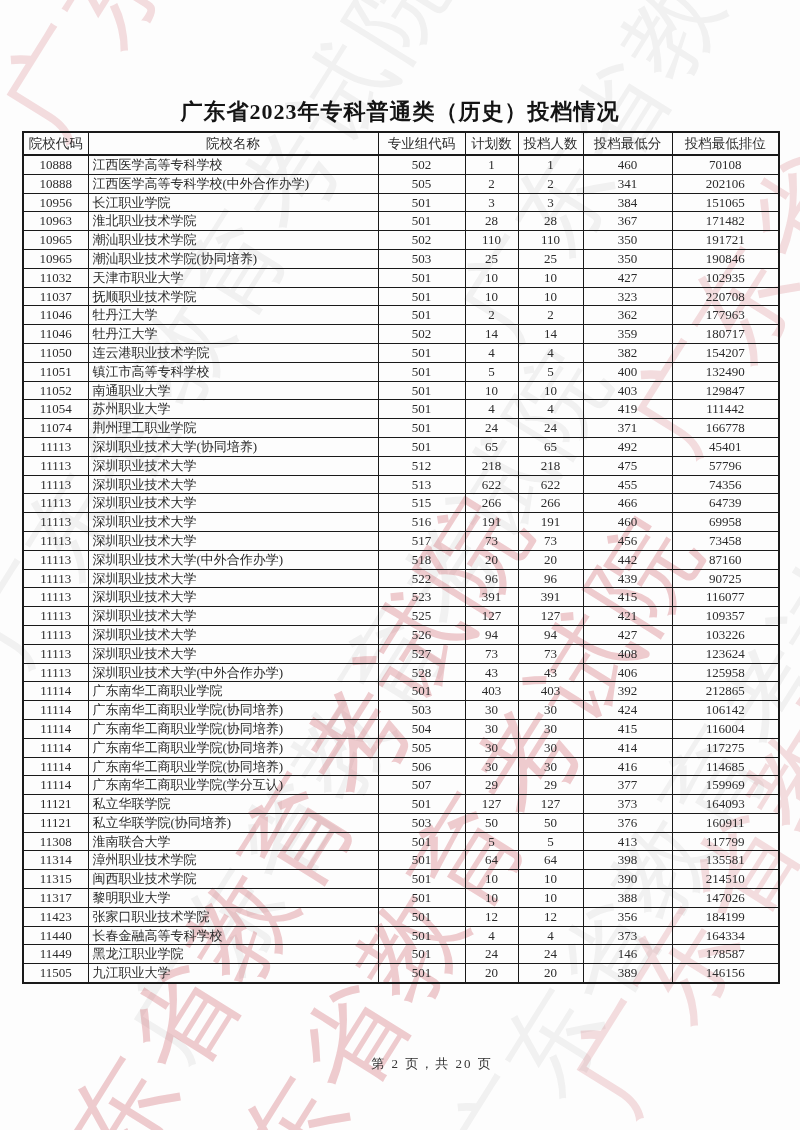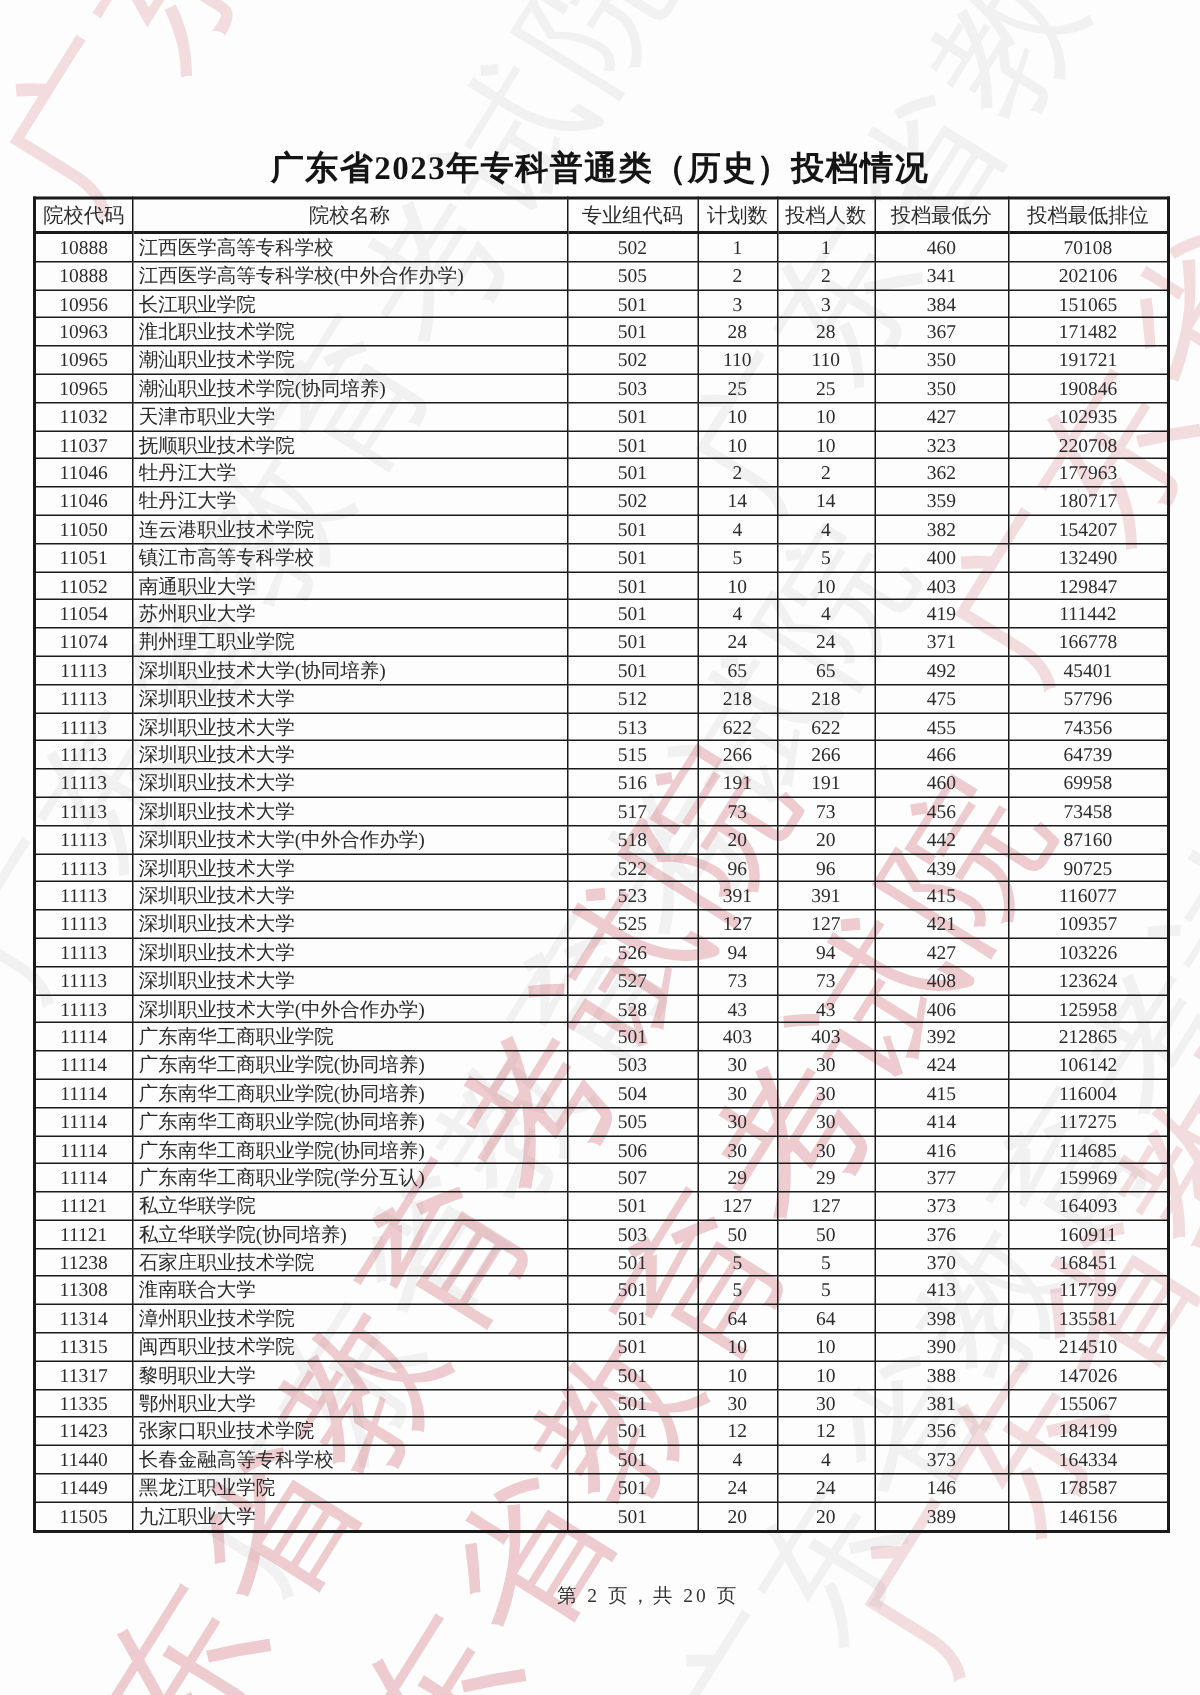--- a/index.html
+++ b/index.html
@@ -435,29 +435,20 @@
         <tr>
           <td>11121</td>
           <td class="col-name">私立华联学院(协同培养)</td>
           <td>503</td>
           <td>50</td>
           <td>50</td>
           <td>376</td>
           <td>160911</td>
         </tr>
         <tr>
-          <td>11238</td>
-          <td class="col-name">石家庄职业技术学院</td>
-          <td>501</td>
-          <td>5</td>
-          <td>5</td>
-          <td>370</td>
-          <td>168451</td>
-        </tr>
-        <tr>
           <td>11308</td>
           <td class="col-name">淮南联合大学</td>
           <td>501</td>
           <td>5</td>
           <td>5</td>
           <td>413</td>
           <td>117799</td>
         </tr>
         <tr>
           <td>11314</td>
@@ -478,29 +469,20 @@
           <td>214510</td>
         </tr>
         <tr>
           <td>11317</td>
           <td class="col-name">黎明职业大学</td>
           <td>501</td>
           <td>10</td>
           <td>10</td>
           <td>388</td>
           <td>147026</td>
-        </tr>
-        <tr>
-          <td>11335</td>
-          <td class="col-name">鄂州职业大学</td>
-          <td>501</td>
-          <td>30</td>
-          <td>30</td>
-          <td>381</td>
-          <td>155067</td>
         </tr>
         <tr>
           <td>11423</td>
           <td class="col-name">张家口职业技术学院</td>
           <td>501</td>
           <td>12</td>
           <td>12</td>
           <td>356</td>
           <td>184199</td>
         </tr>

